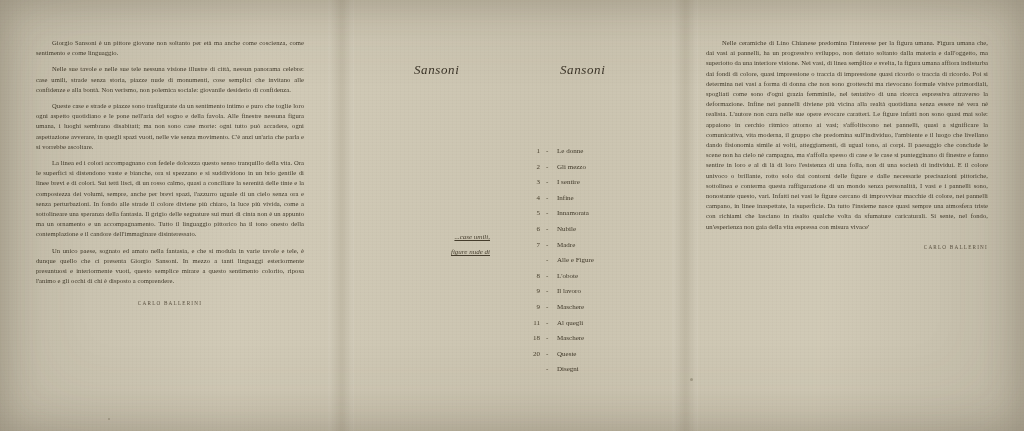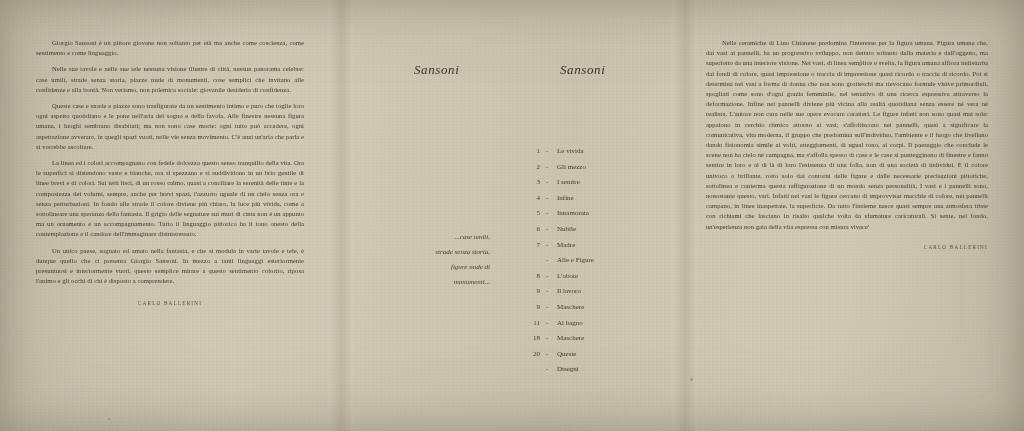--- a/index.html
+++ b/index.html
@@ -126,20 +126,21 @@
   .poem {
     position: absolute;
     left: 10px;
     top: 112px;
     width: 128px;
     text-align: right;
     font-size: 7px;
     line-height: 15px;
     font-style: italic;
     color: #453d2d;
+    text-decoration: underline;
   }
   .worklist {
     position: absolute;
     left: 176px;
     top: 26px;
     width: 118px;
     font-size: 7px;
     line-height: 15.6px;
     color: #3f3829;
   }
@@ -188,29 +189,27 @@
   </div>
 
   <div class="col col-mid">
     <div class="names">
       <div class="name name-sansoni">Sansoni</div>
       <div class="name name-chianese">Sansoni</div>
     </div>
     <div class="center-cols">
       <div class="poem">
         <div>...case umili,</div>
-        <div>strade senza storia,</div>
         <div>figure nude di</div>
-        <div>monumenti...</div>
       </div>
       <div class="worklist">
         <div class="row">
           <span class="num">1</span>
           <span class="dash">-</span>
-          <span class="label">Le vivida</span>
+          <span class="label">Le donne</span>
         </div>
         <div class="row">
           <span class="num">2</span>
           <span class="dash">-</span>
           <span class="label">Gli mezzo</span>
         </div>
         <div class="row">
           <span class="num">3</span>
           <span class="dash">-</span>
           <span class="label">I sentire</span>
@@ -251,21 +250,21 @@
           <span class="label">Il lavoro</span>
         </div>
         <div class="row">
           <span class="num">9</span>
           <span class="dash">-</span>
           <span class="label">Maschere</span>
         </div>
         <div class="row">
           <span class="num">11</span>
           <span class="dash">-</span>
-          <span class="label">Al bagno</span>
+          <span class="label">Al quegli</span>
         </div>
         <div class="row">
           <span class="num">18</span>
           <span class="dash">-</span>
           <span class="label">Maschere</span>
         </div>
         <div class="row">
           <span class="num">20</span>
           <span class="dash">-</span>
           <span class="label">Queste</span>

